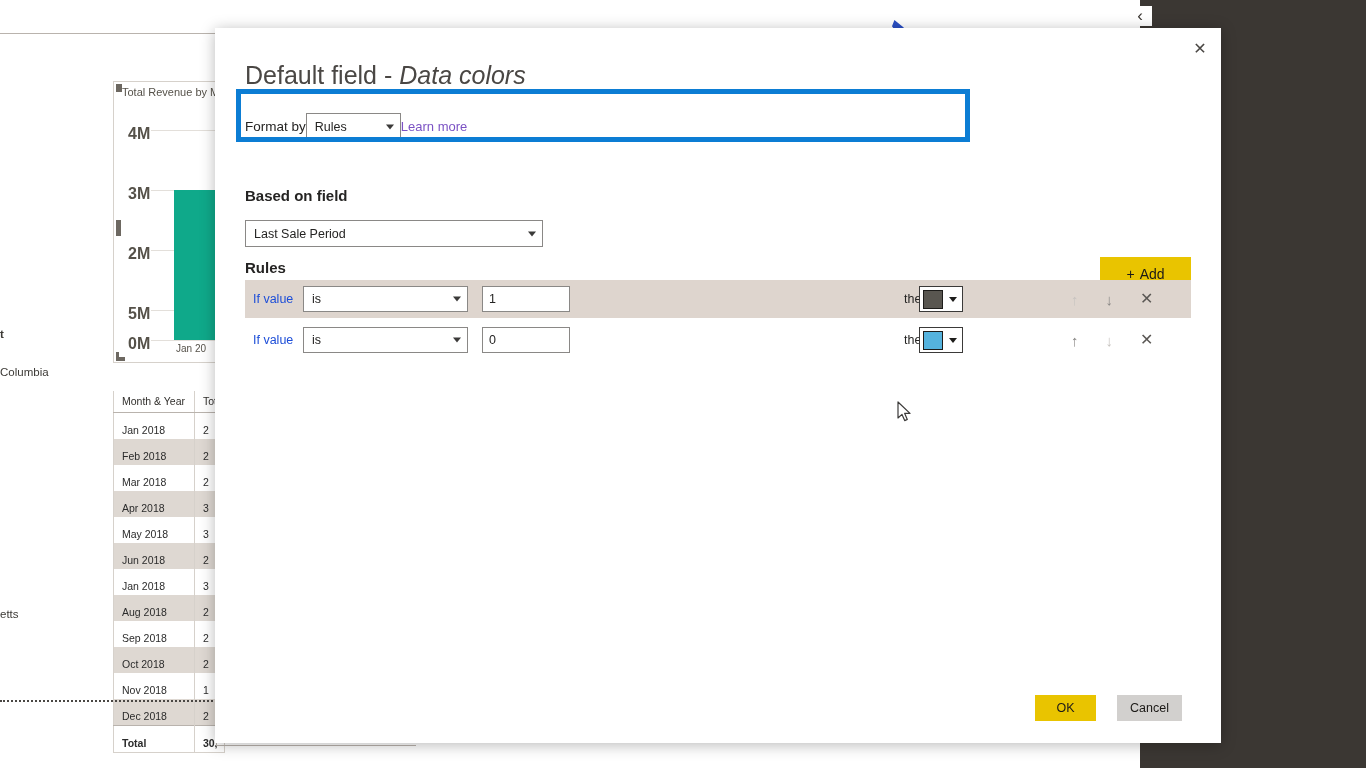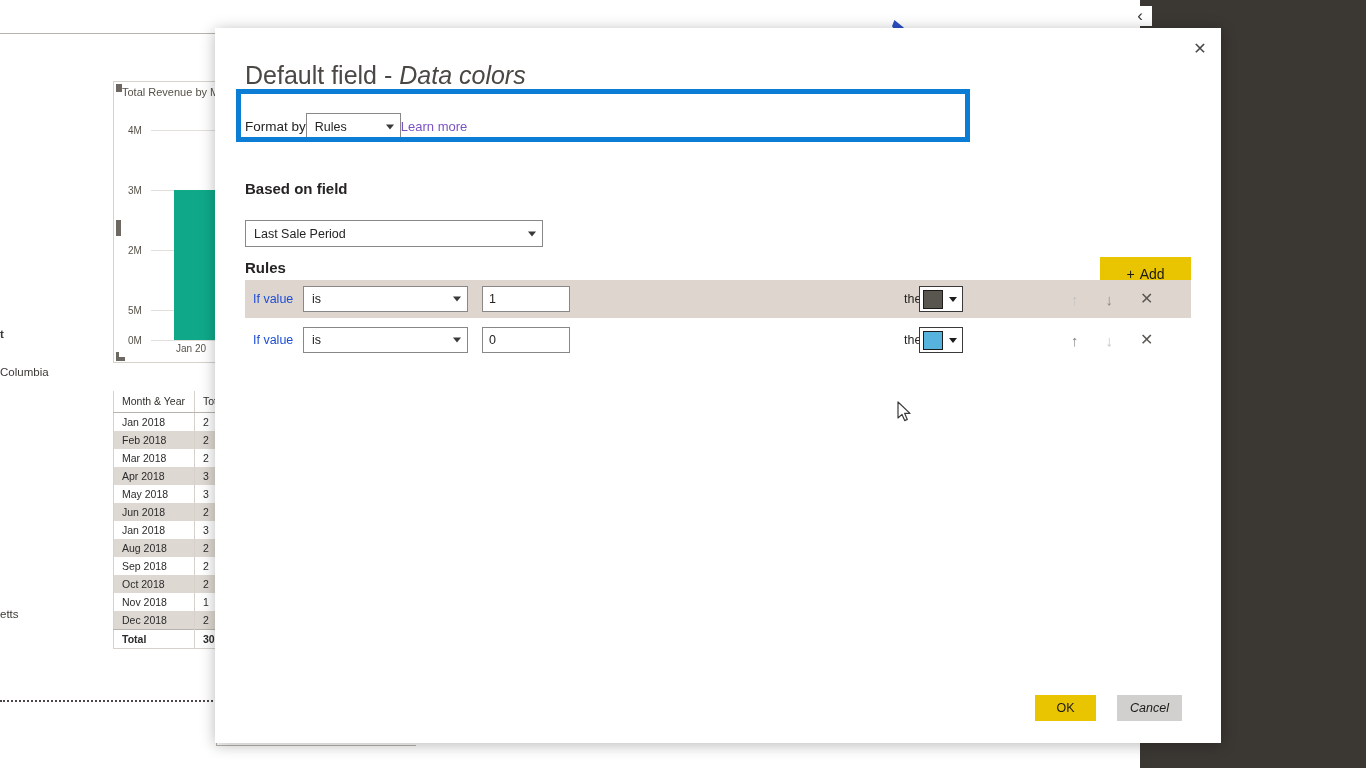--- a/index.html
+++ b/index.html
@@ -30,41 +30,41 @@
     position:absolute; left:8px; top:4px; font-size:11px; color:#555149;
     white-space:nowrap;
   }
   .chart-corner { position:absolute; width:6px; height:8px; background:#6d6861; }
   .corner-tl { left:2px; top:2px; }
   .corner-bl { left:2px; top:270px; height:9px; width:9px;
      background:linear-gradient(to right,#6d6861 3px,transparent 3px),
                 linear-gradient(to bottom,transparent 5px,#6d6861 5px); }
   .yhandle { position:absolute; left:2px; top:138px; width:5px; height:16px; background:#6d6861; }
 
-  .ax-label { position:absolute; left:14px; font-size:10px; color:#555149; }
+  .ax-label { position:absolute; left:14px; font-size:16px; color:#555149;font-weight:bold; }
   .gridline { position:absolute; left:37px; width:75px; height:1px; background:#e3dfda; }
 
   .bar {
     position:absolute; left:60px; width:56px; bottom:0;
     background:#0fa98a;
   }
   .xtick { position:absolute; left:62px; top:261px; font-size:10px; color:#555149; }
 
   
   .tbl {
     position:absolute; left:113px; top:391px; width:112px;
     border-collapse:collapse; font-size:10.5px; color:#2b2b2b;
     background:#ffffff; border:1px solid #d6d1cb; border-top:none;
   }
   .tbl th {
     font-weight:normal; text-align:left; padding:4px 5px 5px 8px;
     border-bottom:1px solid #b9b3ad; color:#312f2c; font-size:10.5px;
     white-space:nowrap;
   }
-  .tbl td { padding:3px 5px 3px 8px; white-space:nowrap; }
+  .tbl td { padding:11px 5px 3px 8px; white-space:nowrap; }
   .tbl tr.alt td { background:#ded8d2; }
   .tbl tr.total td { border-top:1px solid #b9b3ad; font-weight:bold; }
   .tbl .colsep { border-left:1px solid #d6d1cb; }
 
   .frag { position:absolute; font-size:11.5px; color:#3b3935; white-space:nowrap; }
   .frag-t { left:0px; top:328px; font-weight:bold; }
   .frag-col { left:0px; top:366px; }
   .frag-etts { left:0px; top:608px; }
   .dotted {
     position:absolute; left:0px; top:700px; width:217px; height:0;
@@ -101,21 +101,21 @@
     position:relative; background:#ffffff; border:1px solid #8a8886;
     height:27px; display:flex; align-items:center; padding:0 22px 0 8px;
     font-size:12.5px; color:#252423; cursor:pointer;
   }
   .select .caret {
     position:absolute; right:6px; top:50%; transform:translateY(-50%);
     width:0;height:0;border-left:4px solid transparent;border-right:4px solid transparent;
     border-top:5px solid #3b3a39;
   }
 
-  .h-basedon { position:absolute; left:30px; top:152px; font-size:15px; color:#252423; font-weight:bold; }
+  .h-basedon { position:absolute; left:30px; top:159px; font-size:15px; color:#252423; font-weight:bold; }
   .sel-field { position:absolute; left:30px; top:192px; width:298px; height:27px; }
   .h-rules { position:absolute; left:30px; top:231px; font-size:15px; color:#252423; font-weight:bold; }
 
   .btn-add {
     position:absolute; left:885px; top:229px; width:91px; height:34px;
     background:#e9c400; border:none; color:#1c1a17; font-size:14px;
     display:flex; align-items:center; justify-content:center; gap:5px; cursor:pointer;
     font-family:"Liberation Sans", sans-serif;
   }
 
@@ -156,21 +156,20 @@
   .dlg-footer { position:absolute; left:0; bottom:18px; width:1006px; height:30px; }
   .btn-ok {
     position:absolute; left:820px; top:0; width:61px; height:26px; background:#e9c400;
     border:none; font-size:12.5px; color:#1c1a17; cursor:pointer;
     font-family:"Liberation Sans", sans-serif;
   }
   .btn-cancel {
     position:absolute; left:902px; top:0; width:65px; height:26px; background:#d2d0ce;
     border:none; font-size:12.5px; color:#1c1a17; cursor:pointer;
     font-family:"Liberation Sans", sans-serif;
-    font-style:italic;
   }
 
   .cursor { position:absolute; left:897px; top:401px; width:16px; height:22px; }
 </style>
 </head>
 <body>
 
 <div id="root">
 
   <div class="canvas">

